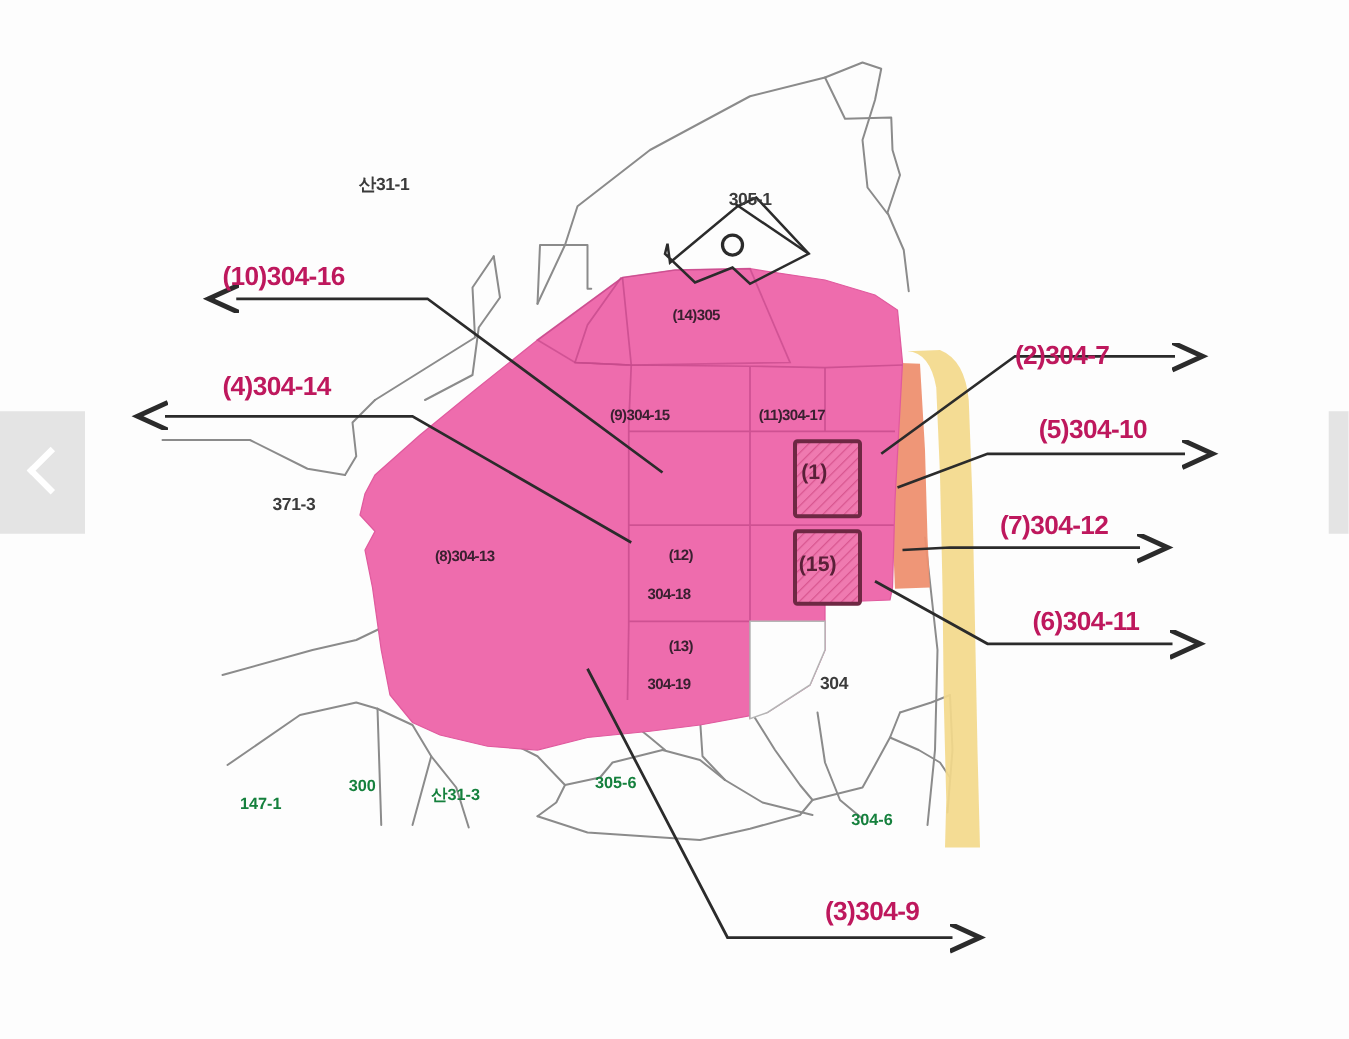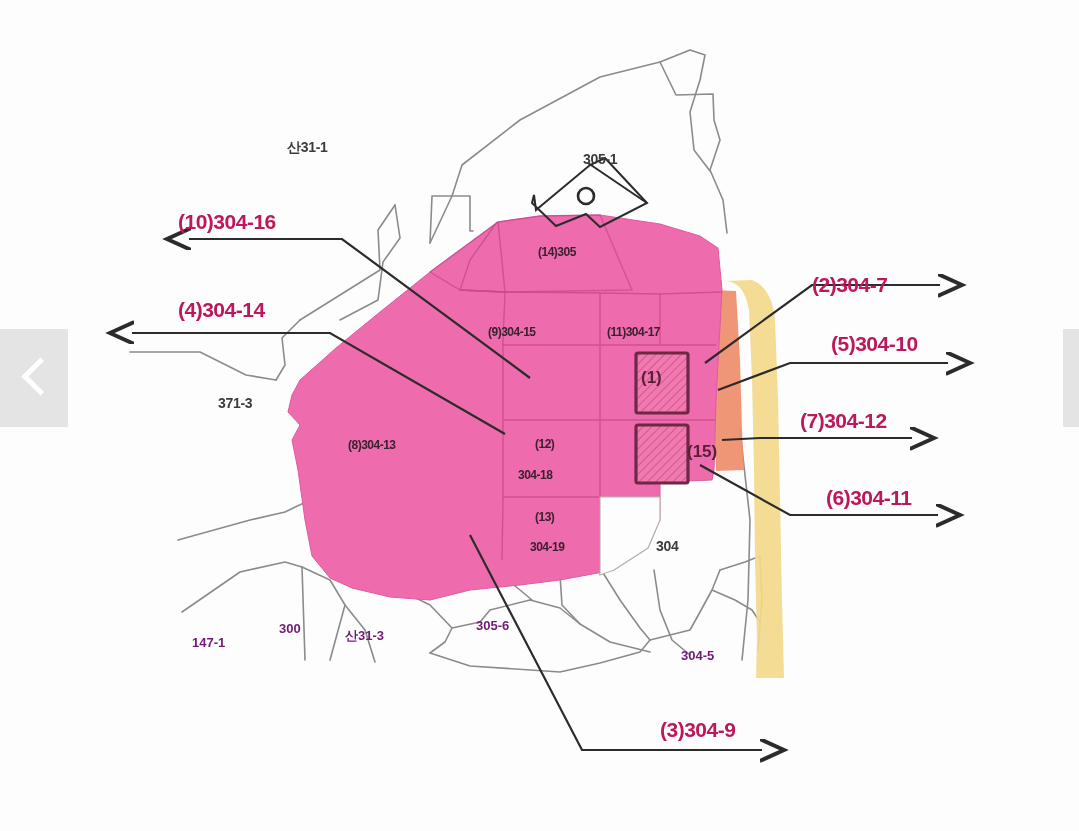--- a/index.html
+++ b/index.html
@@ -89,21 +89,21 @@
   }
   .lbl-bldg {
     font-size: 17px;
     font-weight: 700;
     color: #5a2038;
     text-align: center;
   }
   .lbl-tiny {
     font-size: 13px;
     font-weight: 700;
-    color: #701a75;
+    color: #15803d;
   }
 </style>
 </head>
 <body>
 
 <div id="viewer">
 
   <div id="map-stage">
 
     <svg id="map-svg" viewBox="0 0 1079 831" aria-hidden="true">
@@ -222,34 +222,34 @@
     <div class="lbl lbl-callout" style="left:826px; top:486px;">(6)304-11</div>
     <div class="lbl lbl-callout" style="left:660px; top:718px;text-align:center;">(3)304-9</div>
 
     <div class="lbl lbl-parcel-big" style="left:538px; top:245px;">(14)305</div>
     <div class="lbl lbl-parcel-big" style="left:488px; top:325px;">(9)304-15</div>
     <div class="lbl lbl-parcel-big" style="left:607px; top:325px;">(11)304-17</div>
     <div class="lbl lbl-parcel-big" style="left:348px; top:438px;">(8)304-13</div>
     <div class="lbl lbl-parcel-big" style="left:535px; top:437px;">(12)</div>
     <div class="lbl lbl-parcel-big" style="left:518px; top:468px;">304-18</div>
     <div class="lbl lbl-parcel-big" style="left:535px; top:510px;">(13)</div>
-    <div class="lbl lbl-parcel-big" style="left:518px; top:540px;margin-left:12px;">304-19</div>
+    <div class="lbl lbl-parcel-big" style="left:518px; top:540px;">304-19</div>
 
     <div class="lbl lbl-bldg" style="left:641px; top:368px;">(1)</div>
-    <div class="lbl lbl-bldg" style="left:639px; top:442px;margin-left:48px;">(15)</div>
+    <div class="lbl lbl-bldg" style="left:639px; top:442px;">(15)</div>
 
     <div class="lbl lbl-parcel-small" style="left:287px; top:139px;">산31-1</div>
     <div class="lbl lbl-parcel-small" style="left:583px; top:151px;">305-1</div>
     <div class="lbl lbl-parcel-small" style="left:218px; top:395px;">371-3</div>
     <div class="lbl lbl-parcel-small" style="left:656px; top:538px;">304</div>
     <div class="lbl lbl-tiny" style="left:192px; top:635px;">147-1</div>
     <div class="lbl lbl-tiny" style="left:279px; top:621px;">300</div>
     <div class="lbl lbl-tiny" style="left:345px; top:627px;">산31-3</div>
     <div class="lbl lbl-tiny" style="left:476px; top:618px;">305-6</div>
-    <div class="lbl lbl-tiny" style="left:681px; top:648px;">304-5</div>
+    <div class="lbl lbl-tiny" style="left:681px; top:648px;">304-6</div>
 
   </div>
 
   <div class="nav-btn left">
     <span class="nav-chevron"></span>
   </div>
   <div class="nav-btn right">
     
   </div>
 

